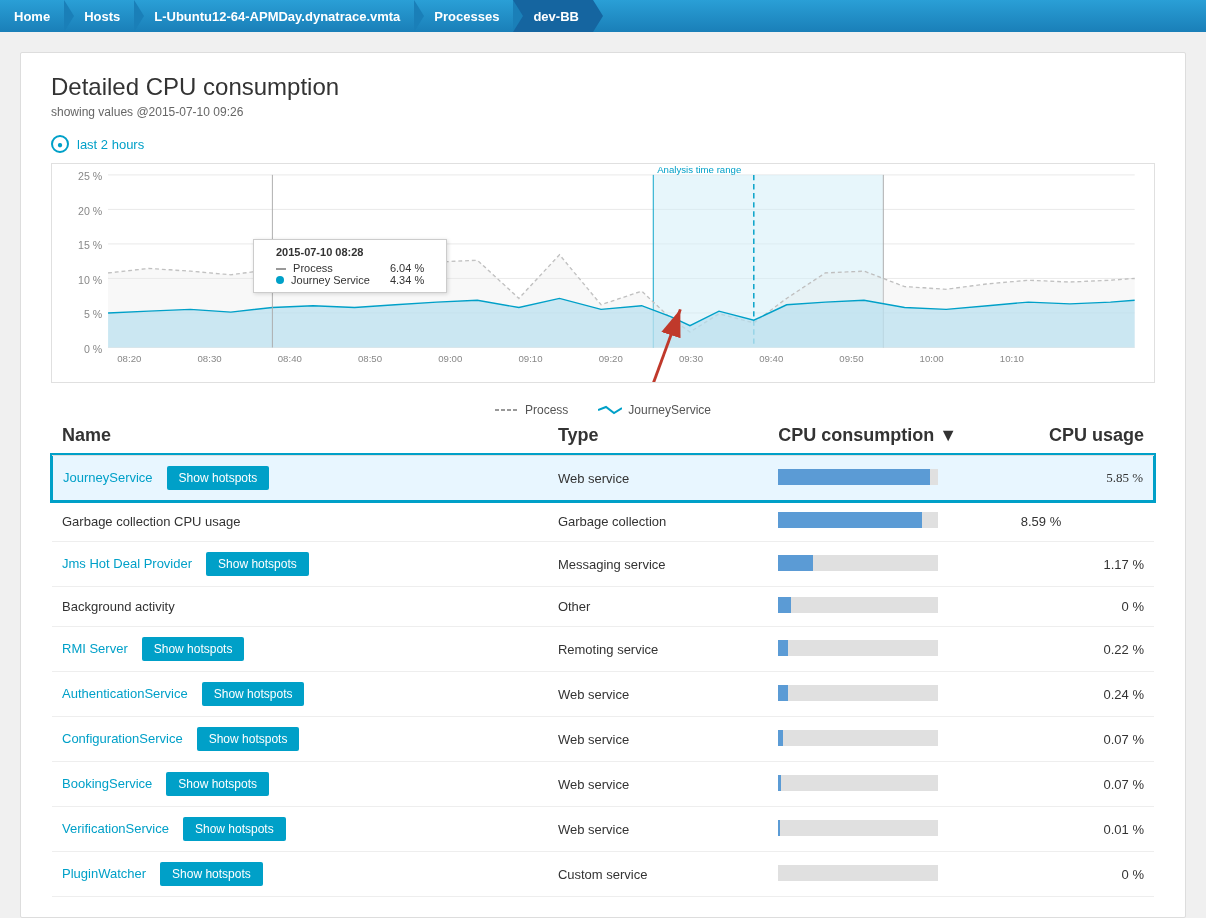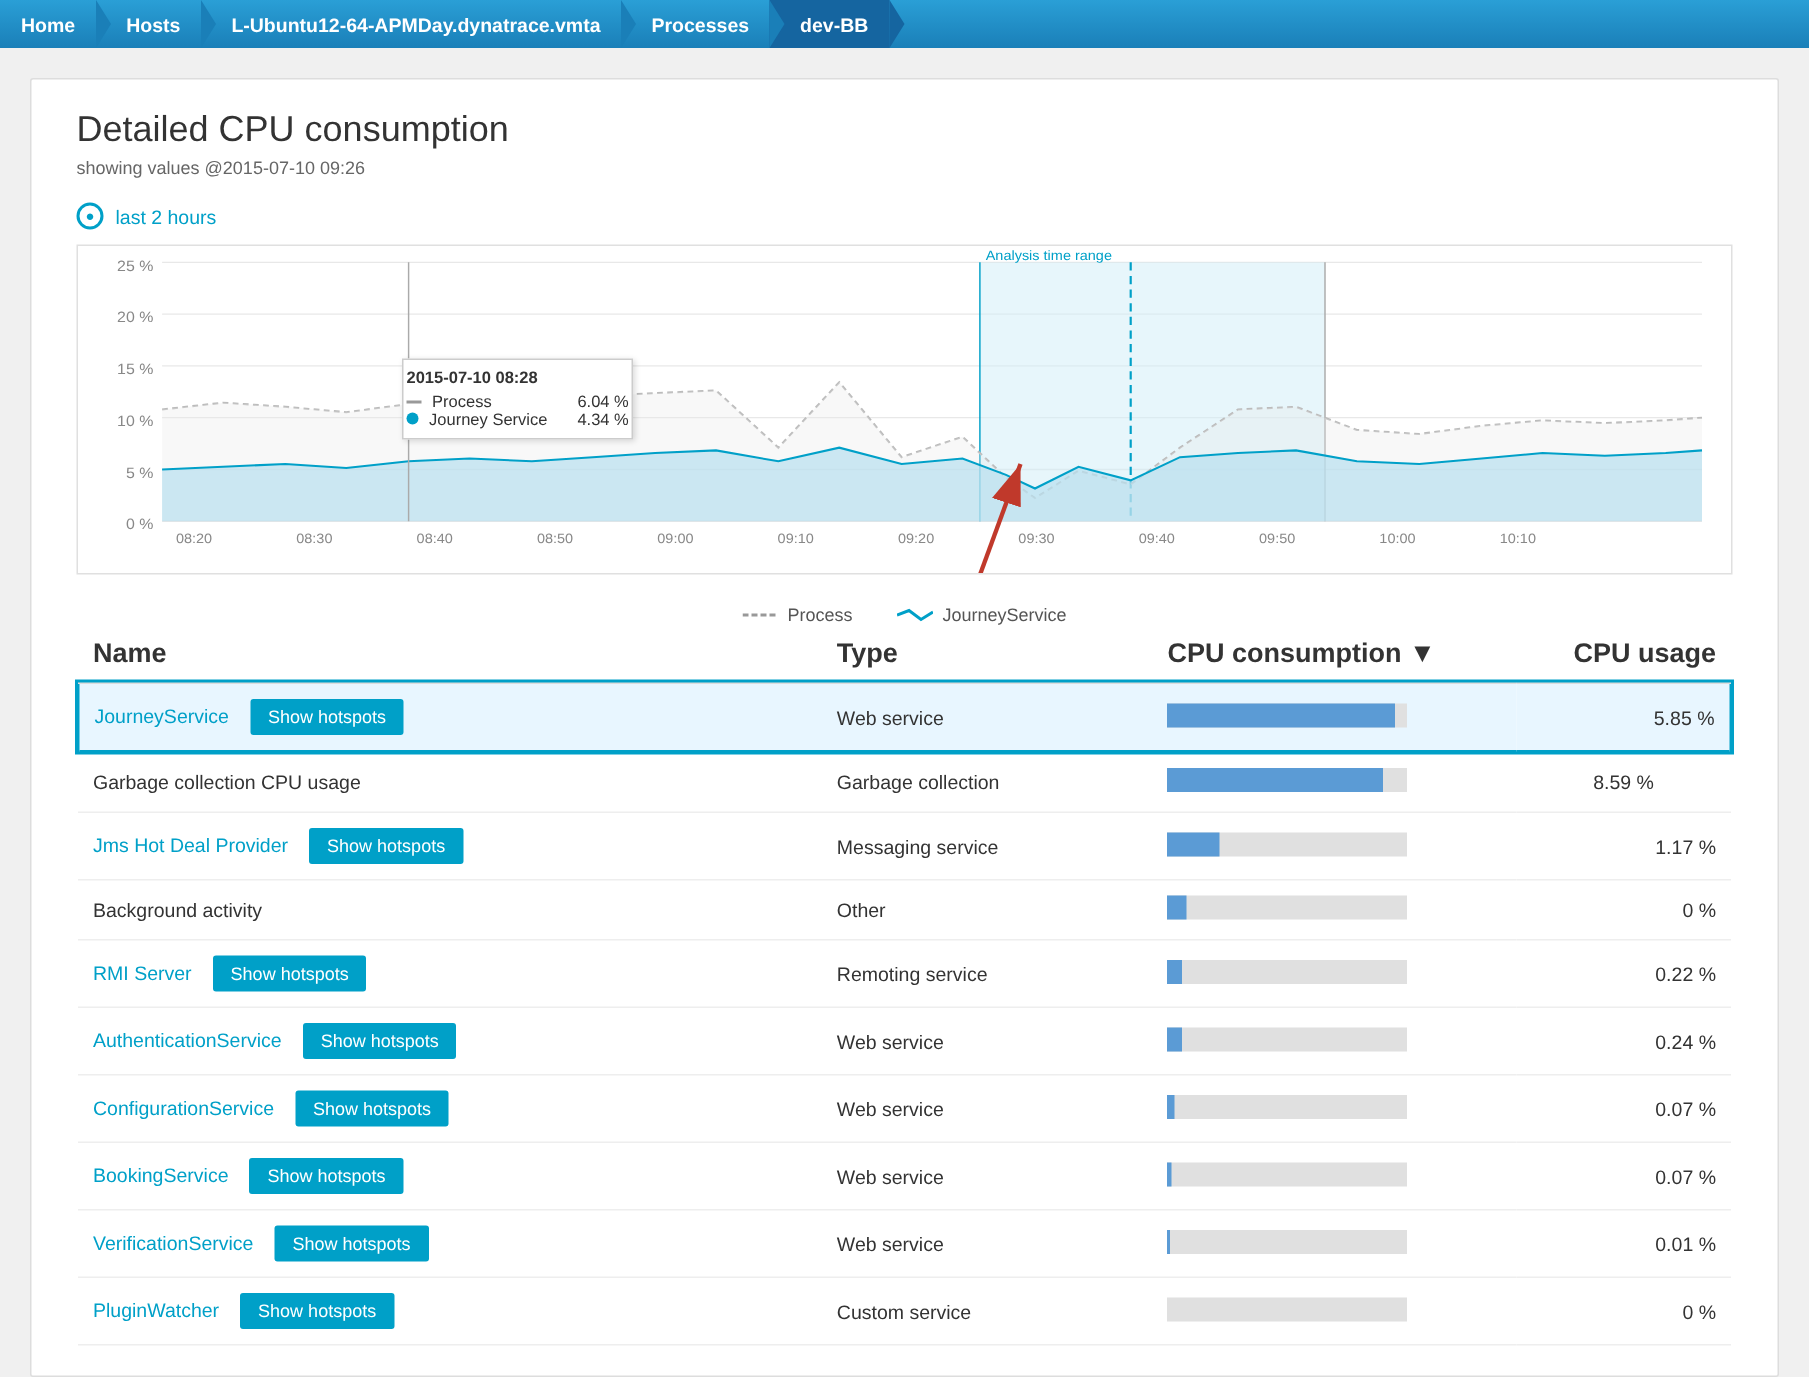--- a/index.html
+++ b/index.html
@@ -98,24 +98,24 @@
 
     .chart-svg {
       width: 100%;
       height: 100%;
     }
 
     
     .chart-tooltip {
       position: absolute;
       top: 75px;
-      left: 216px;
+      left: 201px;
       background: white;
       border: 1px solid #ccc;
-      padding: 6px 2px;
+      padding: 6px 22px;
       font-size: 11px;
       box-shadow: 1px 1px 4px rgba(0,0,0,0.15);
       z-index: 10;
     }
     .tooltip-date {
       font-weight: bold;
       color: #333;
       margin-bottom: 4px;
     }
     .tooltip-row {
@@ -173,20 +173,21 @@
     .services-table tr.highlighted {
       background: #e8f6ff;
       border: 2px solid #00a0c8;
       outline: 2px solid #00a0c8;
     }
     .services-table tr.highlighted td:first-child {
       border-left: 2px solid #00a0c8;
     }
     .services-table tr.highlighted td:last-child {
       border-right: 2px solid #00a0c8;
+      font-family: Liberation Serif, serif;
     }
 
     .service-link {
       color: #00a0c8;
       text-decoration: none;
       cursor: pointer;
     }
 
     .show-hotspots-btn {
       background: #00a0c8;
@@ -342,21 +343,21 @@
     <tr class="highlighted">
           <td><a class="service-link">JourneyService</a><button class="show-hotspots-btn" style="margin-left: 14px;">Show hotspots</button></td>
           <td>Web service</td>
           <td><div class="bar-container"><div class="bar-fill" style="width: 95%; background-color: rgb(91, 155, 213);"></div></div></td>
           <td style="text-align: right;">5.85 %</td>
         </tr>
         <tr>
           <td>Garbage collection CPU usage</td>
           <td>Garbage collection</td>
           <td><div class="bar-container"><div class="bar-fill" style="width: 90%; background-color: rgb(91, 155, 213);"></div></div></td>
-          <td style="text-align: center;">8.59 %</td>
+          <td style="text-align: left;">8.59 %</td>
         </tr>
         <tr>
           <td><a class="service-link">Jms Hot Deal Provider</a><button class="show-hotspots-btn" style="margin-left: 14px;">Show hotspots</button></td>
           <td>Messaging service</td>
           <td><div class="bar-container"><div class="bar-fill" style="width: 22%; background-color: rgb(91, 155, 213);"></div></div></td>
           <td style="text-align: right;">1.17 %</td>
         </tr>
         <tr>
           <td>Background activity</td>
           <td>Other</td>

